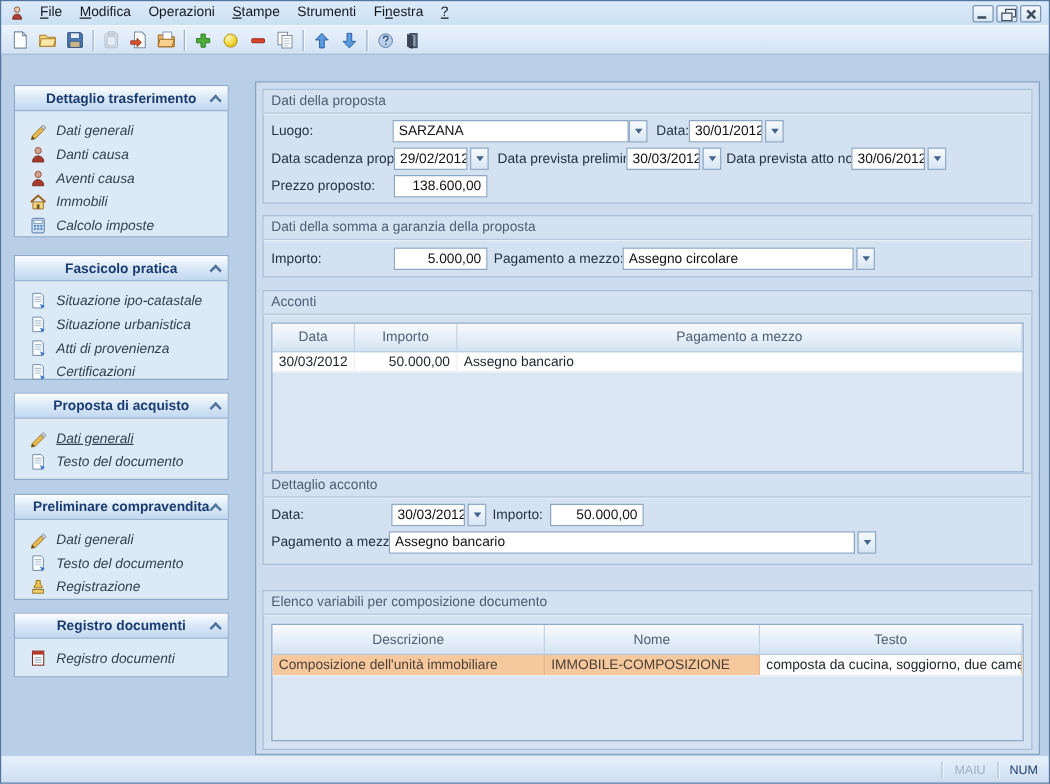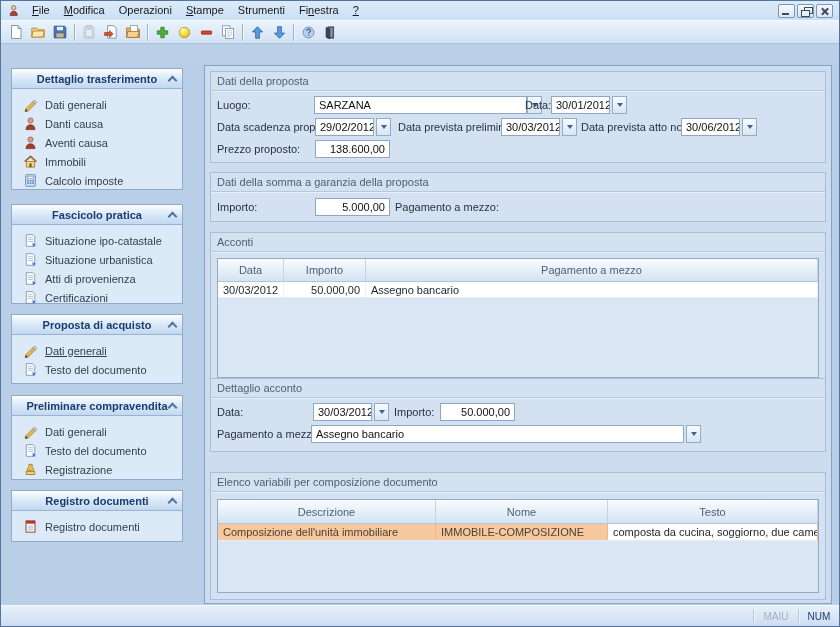--- a/index.html
+++ b/index.html
@@ -40,21 +40,21 @@
   
   .spanel{position:absolute;left:10px;width:172px;background:#dcE9f7;background:#dce9f7;
           border:1px solid #8fabc9;}
   .spanel-header{height:20px;display:flex;align-items:center;justify-content:center;position:relative;
           background:linear-gradient(#fdfeff,#dcEAf8 45%,#c2d8f0);background:linear-gradient(#fdfeff,#dceaf8 45%,#c2d8f0);
           border-bottom:1px solid #9ab3d0;font-weight:bold;color:#1b3c70;}
   .chev{position:absolute;right:7px;top:7px;width:6px;height:6px;}
   .chev::after{content:"";position:absolute;left:0;top:1px;width:5px;height:5px;
           border-left:2px solid #52749e;border-top:2px solid #52749e;transform:rotate(45deg);}
   .sitems{padding-top:6px;}
-  .sitem{display:flex;align-items:center;gap:7px;height:19px;padding-left:11px;color:#33414f;cursor:default;}
+  .sitem{display:flex;align-items:center;gap:7px;height:19px;padding-left:11px;color:#33414f;cursor:default;font-style:italic;}
   .sitem.selected .sitem-label{text-decoration:underline;}
   .sitem svg{flex:0 0 auto;}
   
   .content{position:absolute;left:203px;top:1px;width:628px;height:539px;background:#cddcee;
            border:1px solid #87a3c2;}
   .group{position:absolute;left:5px;width:616px;background:#d3e1f1;border:1px solid #a9bed7;}
   .gcaption{height:19px;line-height:18px;padding-left:6px;color:#4d5f74;border-bottom:1px solid #b7c8dc;
             box-shadow:0 1px 0 #e6eef7;}
   .lbl{position:absolute;height:18px;line-height:18px;color:#27333f;white-space:nowrap;}
   .tf{position:absolute;height:18px;background:#fff;border:1px solid #8da7c4;padding:0 4px;
@@ -397,21 +397,21 @@
             <span class="sitem-label">Registro documenti</span>
           </div>
       </div>
     </div>
 
     <div class="content">
 
       <div class="group" style="top:5px;height:92px;">
         <div class="gcaption">Dati della proposta</div>
         <div class="lbl" style="left:6px;top:24px;">Luogo:</div>
-        <div class="combo" style="left:103px;top:24px;width:228px;">
+        <div class="combo" style="left:103px;top:24px;width:204px;">
           <div class="combo-text">SARZANA</div>
           <div class="combo-btn">
               <span class="arr"></span>
             </div>
         </div>
         <div class="lbl" style="left:314px;top:24px;">Data:</div>
         <div class="combo gap" style="left:340px;top:24px;width:76px;">
           <div class="combo-text">30/01/2012</div>
           <div class="combo-btn">
               <span class="arr"></span>
@@ -440,20 +440,26 @@
         </div>
         <div class="lbl" style="left:6px;top:68px;">Prezzo proposto:</div>
         <div class="tf num" style="left:104px;top:68px;width:75px;">138.600,00</div>
       </div>
 
       <div class="group" style="top:106px;height:50px;">
         <div class="gcaption">Dati della somma a garanzia della proposta</div>
         <div class="lbl" style="left:6px;top:25px;">Importo:</div>
         <div class="tf num" style="left:104px;top:25px;width:75px;">5.000,00</div>
         <div class="lbl" style="left:184px;top:25px;">Pagamento a mezzo:</div>
+        <div class="combo gap" style="left:287px;top:25px;width:202px;">
+          <div class="combo-text">Assegno circolare</div>
+          <div class="combo-btn">
+              <span class="arr"></span>
+            </div>
+        </div>
       </div>
 
       <div class="group" style="top:166px;height:152px;">
         <div class="gcaption">Acconti</div>
         <div class="grid" style="left:6px;top:25px;width:602px;height:120px;">
           <div class="grid-header">
             <div class="gh-cell" style="width:66px;height:22px;">Data</div>
             <div class="gh-cell" style="width:82px;height:22px;">Importo</div>
             <div class="gh-cell" style="flex:1;height:22px;">Pagamento a mezzo</div>
           </div>

